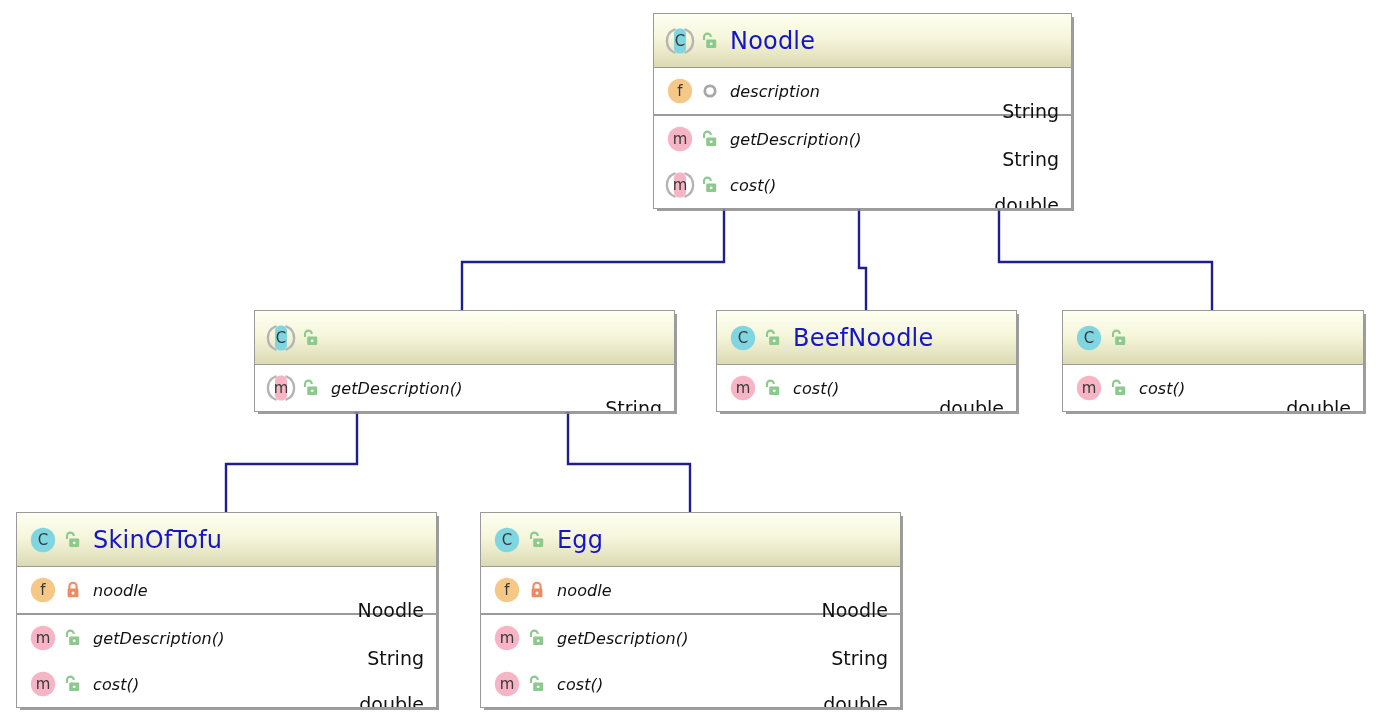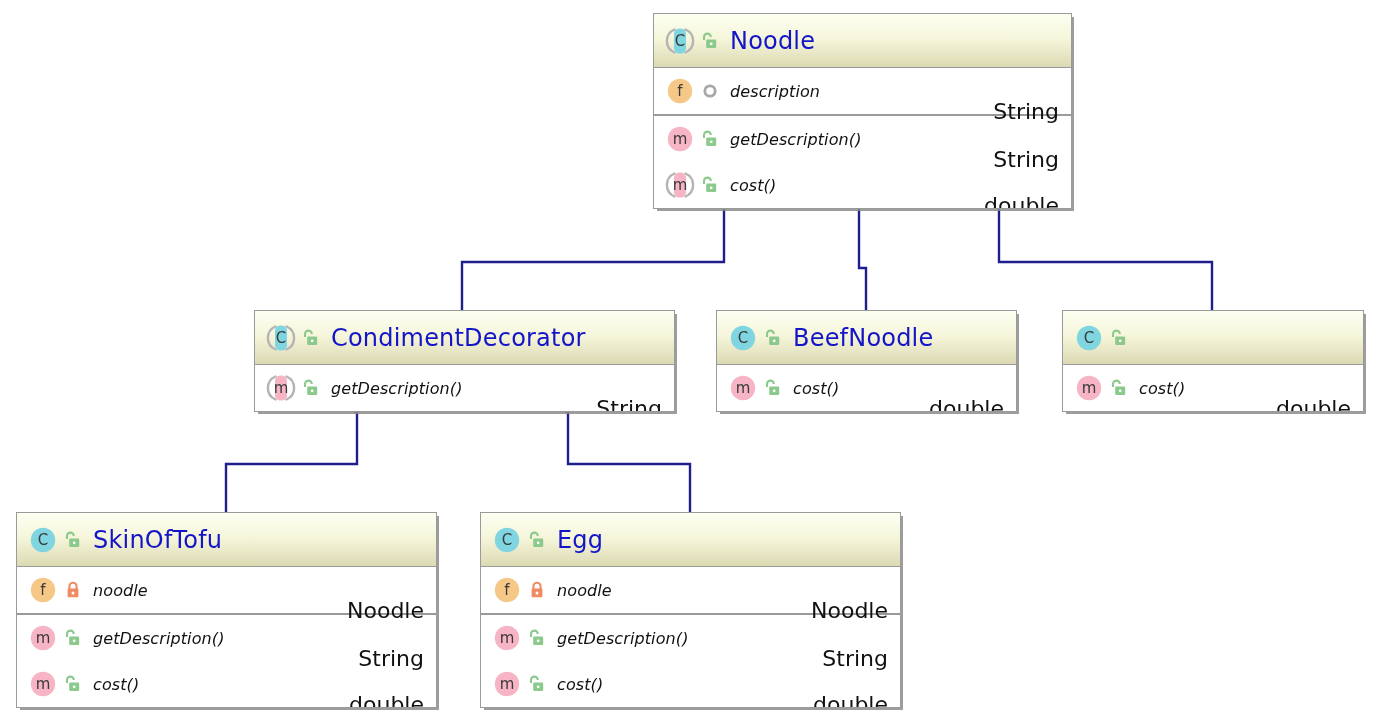--- a/index.html
+++ b/index.html
@@ -71,21 +71,21 @@
 
   .member-name {
     font-size: 16px;
     color: #111111;
     white-space: nowrap;
     letter-spacing: 0.1px;
     font-style: italic;
   }
   .member-type {
     margin-left: auto;
-    font-size: 22px;
+    font-size: 19px;
     color: #111111;
     white-space: nowrap;
     padding-left: 14px;
     margin-top: 40px;
   }
   .class-name {
     font-size: 24px;
     color: #1414c8;
     white-space: nowrap;
     letter-spacing: 0.2px;
@@ -217,21 +217,20 @@
               <path d="M20.5 3.5 A 12.5 12.5 0 0 1 20.5 26.5" stroke="#b4b4b4" stroke-width="2.4" fill="none" stroke-linecap="round"></path>
             </svg>
           </span>
           <span class="vis-icon">
             <svg width="22" height="22" viewBox="0 0 22 22" xmlns="http://www.w3.org/2000/svg">
               <path d="M5.0 10 V7.0 a3.4 3.4 0 0 1 6.8 0" fill="none" stroke="#8cc98c" stroke-width="2.1"></path>
               <rect x="7.2" y="9.6" width="10.0" height="8.4" rx="1.2" fill="#8cc98c"></rect>
               <circle cx="12.2" cy="13.8" r="1.4" fill="#ffffff"></circle>
             </svg>
           </span>
-          <span class="class-name">CondimentDecorator</span>
         </div>
         <div class="uml-section">
           <div class="uml-row">
             <span class="kind-icon">
               <svg width="30" height="30" viewBox="0 0 30 30" xmlns="http://www.w3.org/2000/svg">
                 <rect x="9" y="2.5" width="12" height="25" rx="5.2" ry="5.2" fill="#f6b4c4"></rect>
                 <text x="15" y="15" text-anchor="middle" dominant-baseline="central" font-family="DejaVu Sans, Liberation Sans, sans-serif" font-size="15" font-weight="400" fill="#3a3a3a">m</text>
                 <path d="M9.5 3.5 A 12.5 12.5 0 0 0 9.5 26.5" stroke="#b4b4b4" stroke-width="2.4" fill="none" stroke-linecap="round"></path>
                 <path d="M20.5 3.5 A 12.5 12.5 0 0 1 20.5 26.5" stroke="#b4b4b4" stroke-width="2.4" fill="none" stroke-linecap="round"></path>
               </svg>

